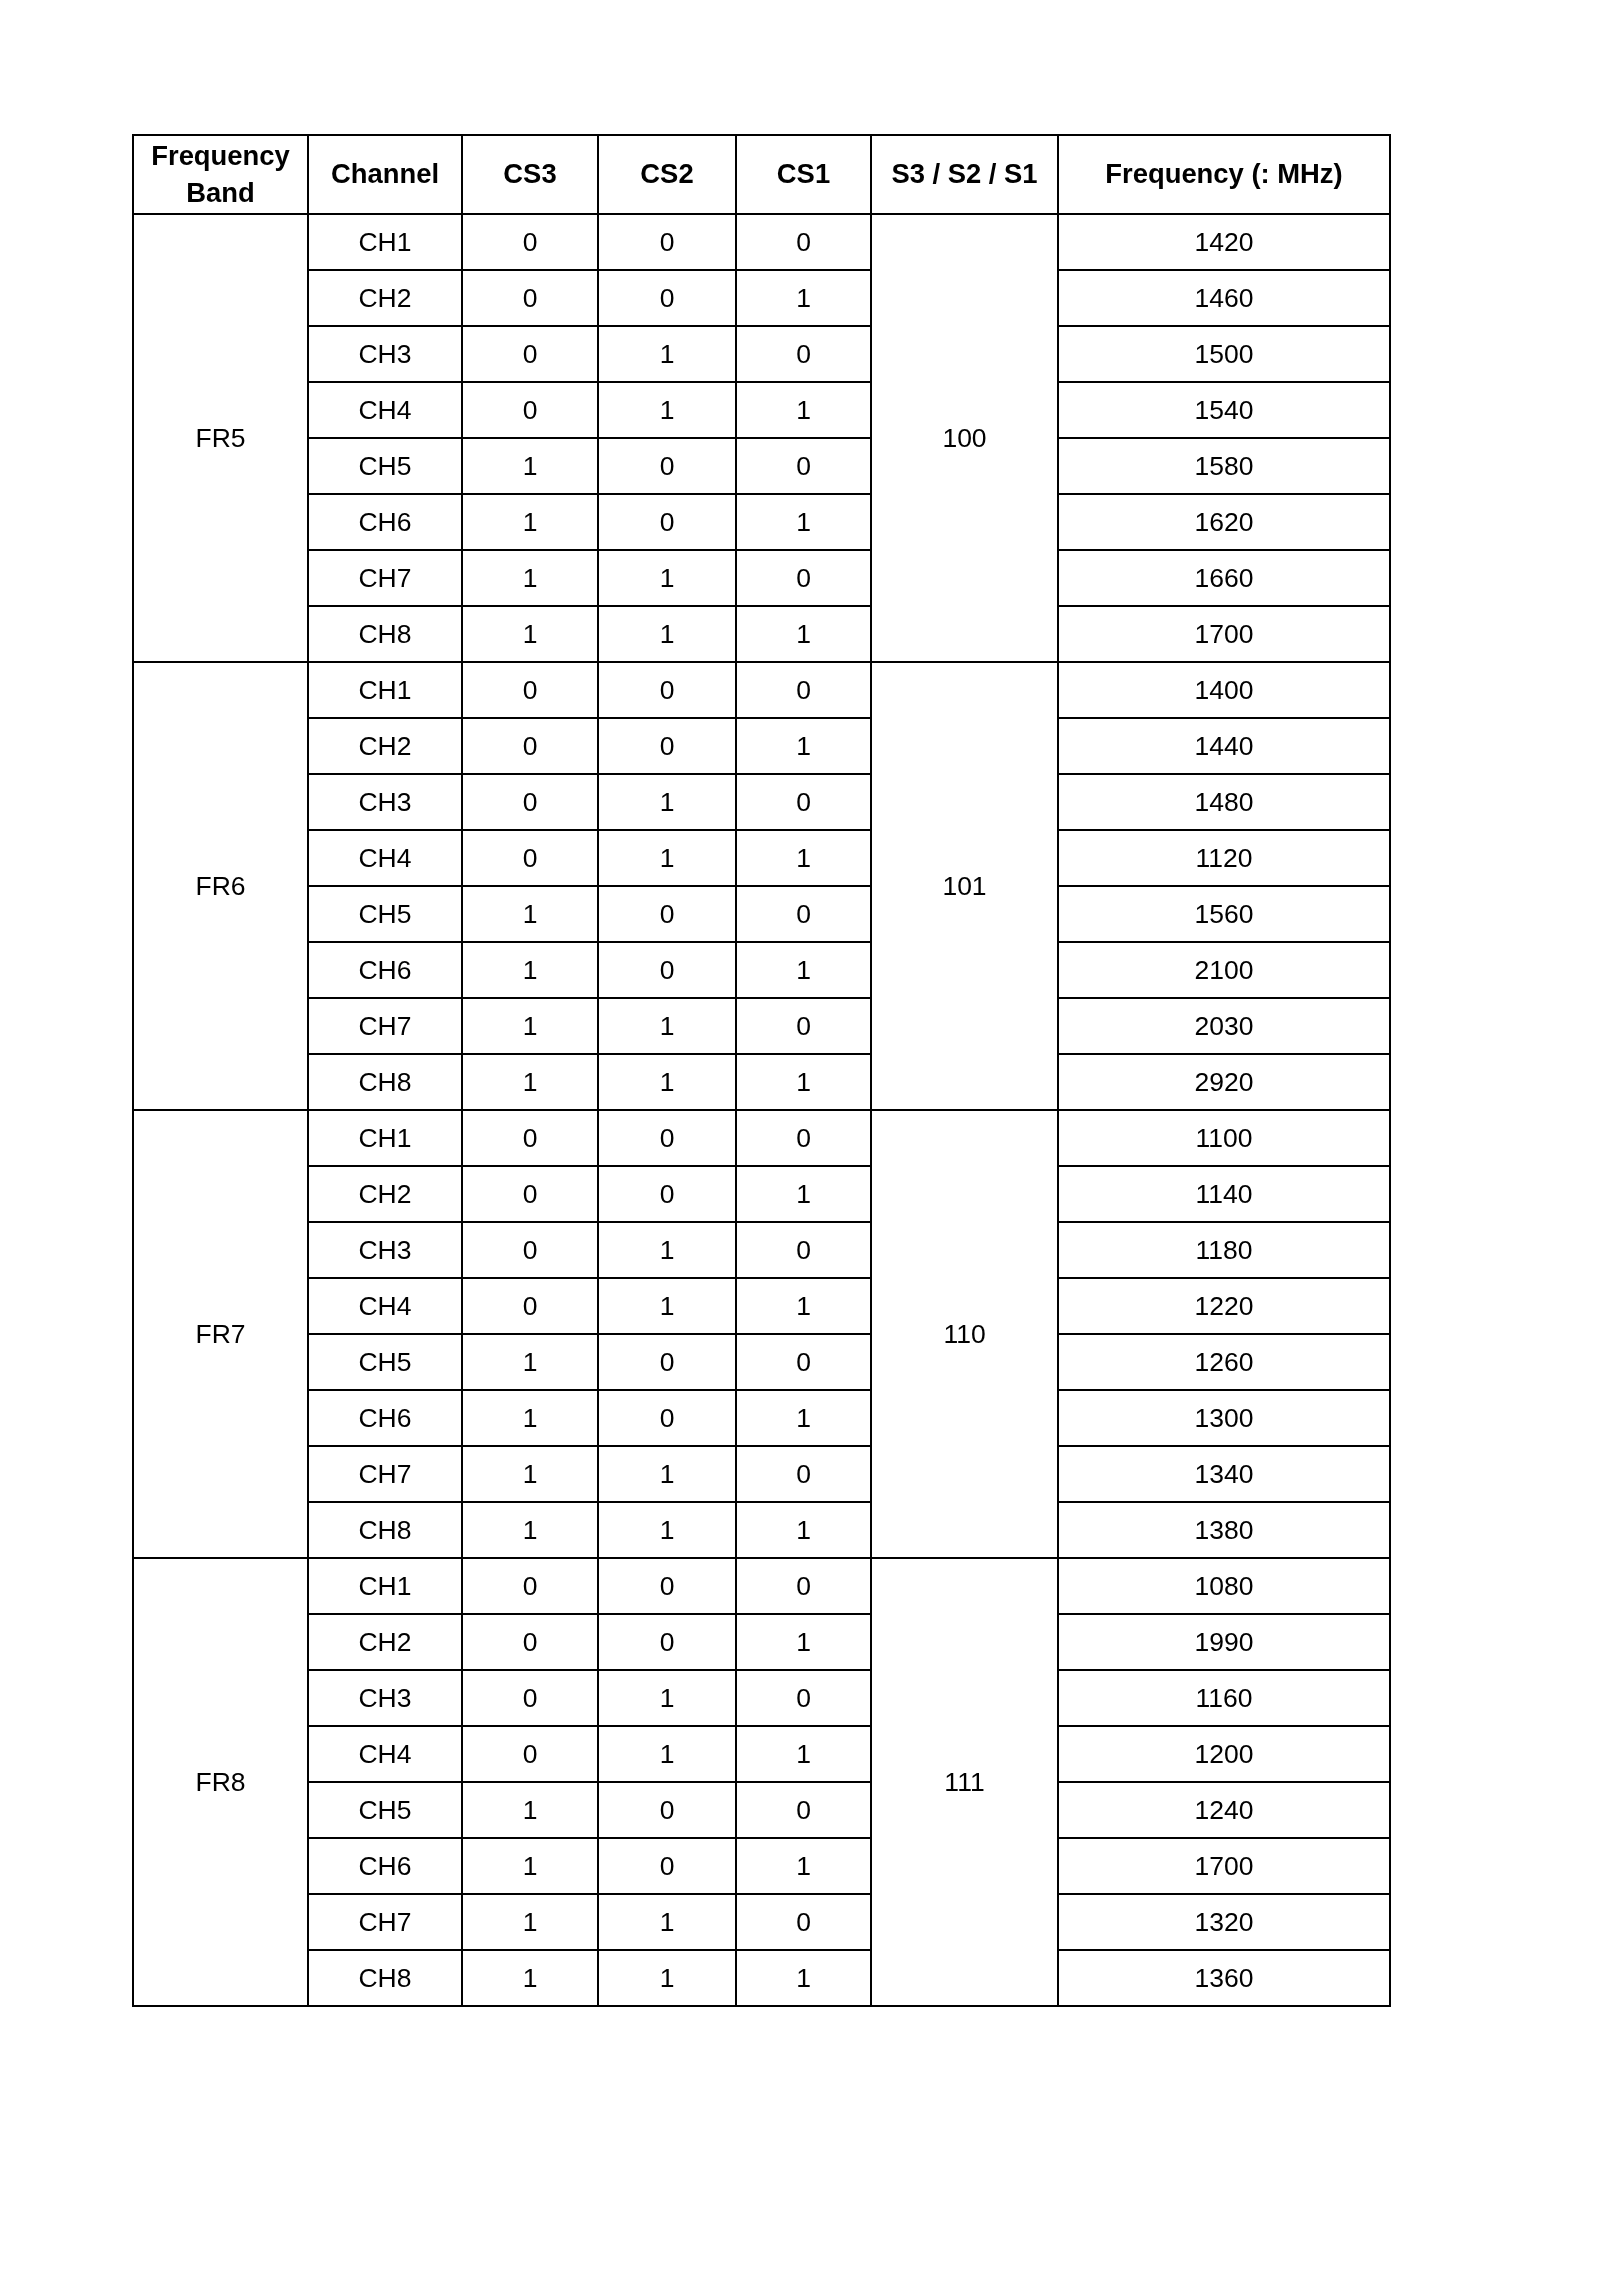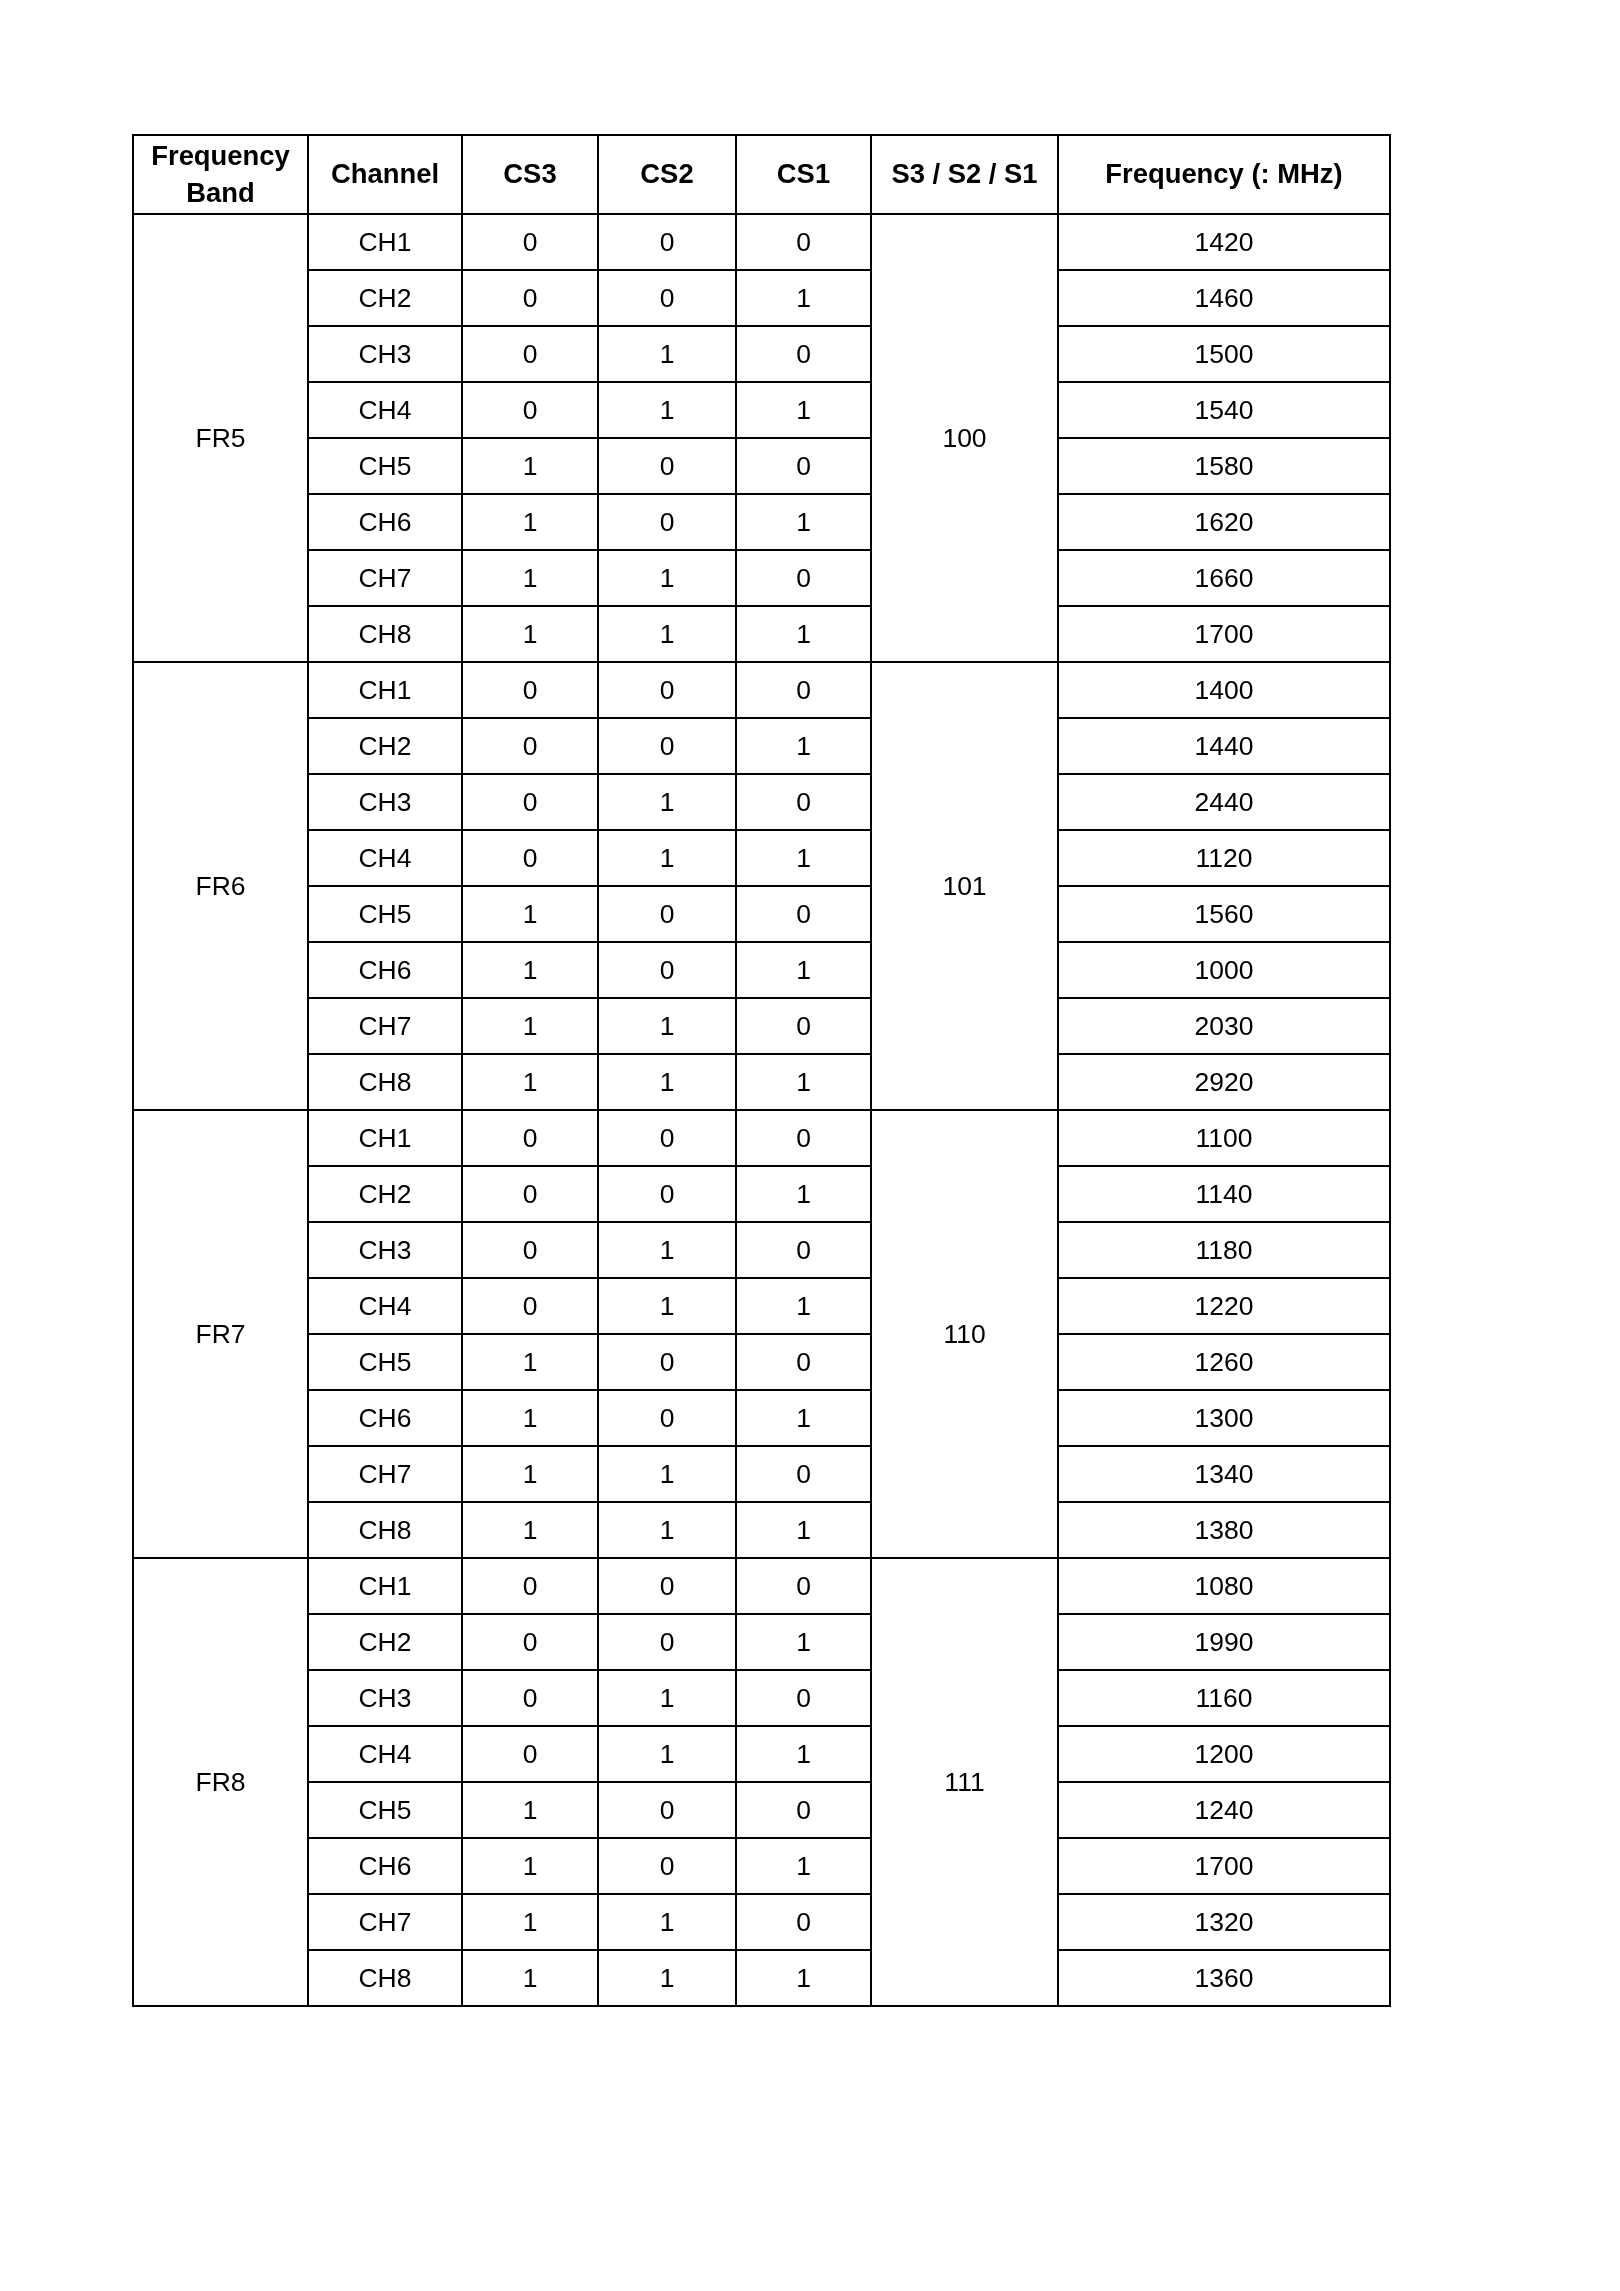--- a/index.html
+++ b/index.html
@@ -155,42 +155,42 @@
         <td>0</td>
         <td>0</td>
         <td>1</td>
         <td>1440</td>
       </tr>
       <tr>
         <td>CH3</td>
         <td>0</td>
         <td>1</td>
         <td>0</td>
-        <td>2440</td>
+        <td>1480</td>
       </tr>
       <tr>
         <td>CH4</td>
         <td>0</td>
         <td>1</td>
         <td>1</td>
         <td>1120</td>
       </tr>
       <tr>
         <td>CH5</td>
         <td>1</td>
         <td>0</td>
         <td>0</td>
         <td>1560</td>
       </tr>
       <tr>
         <td>CH6</td>
         <td>1</td>
         <td>0</td>
         <td>1</td>
-        <td>1000</td>
+        <td>2100</td>
       </tr>
       <tr>
         <td>CH7</td>
         <td>1</td>
         <td>1</td>
         <td>0</td>
         <td>2030</td>
       </tr>
       <tr>
         <td>CH8</td>

